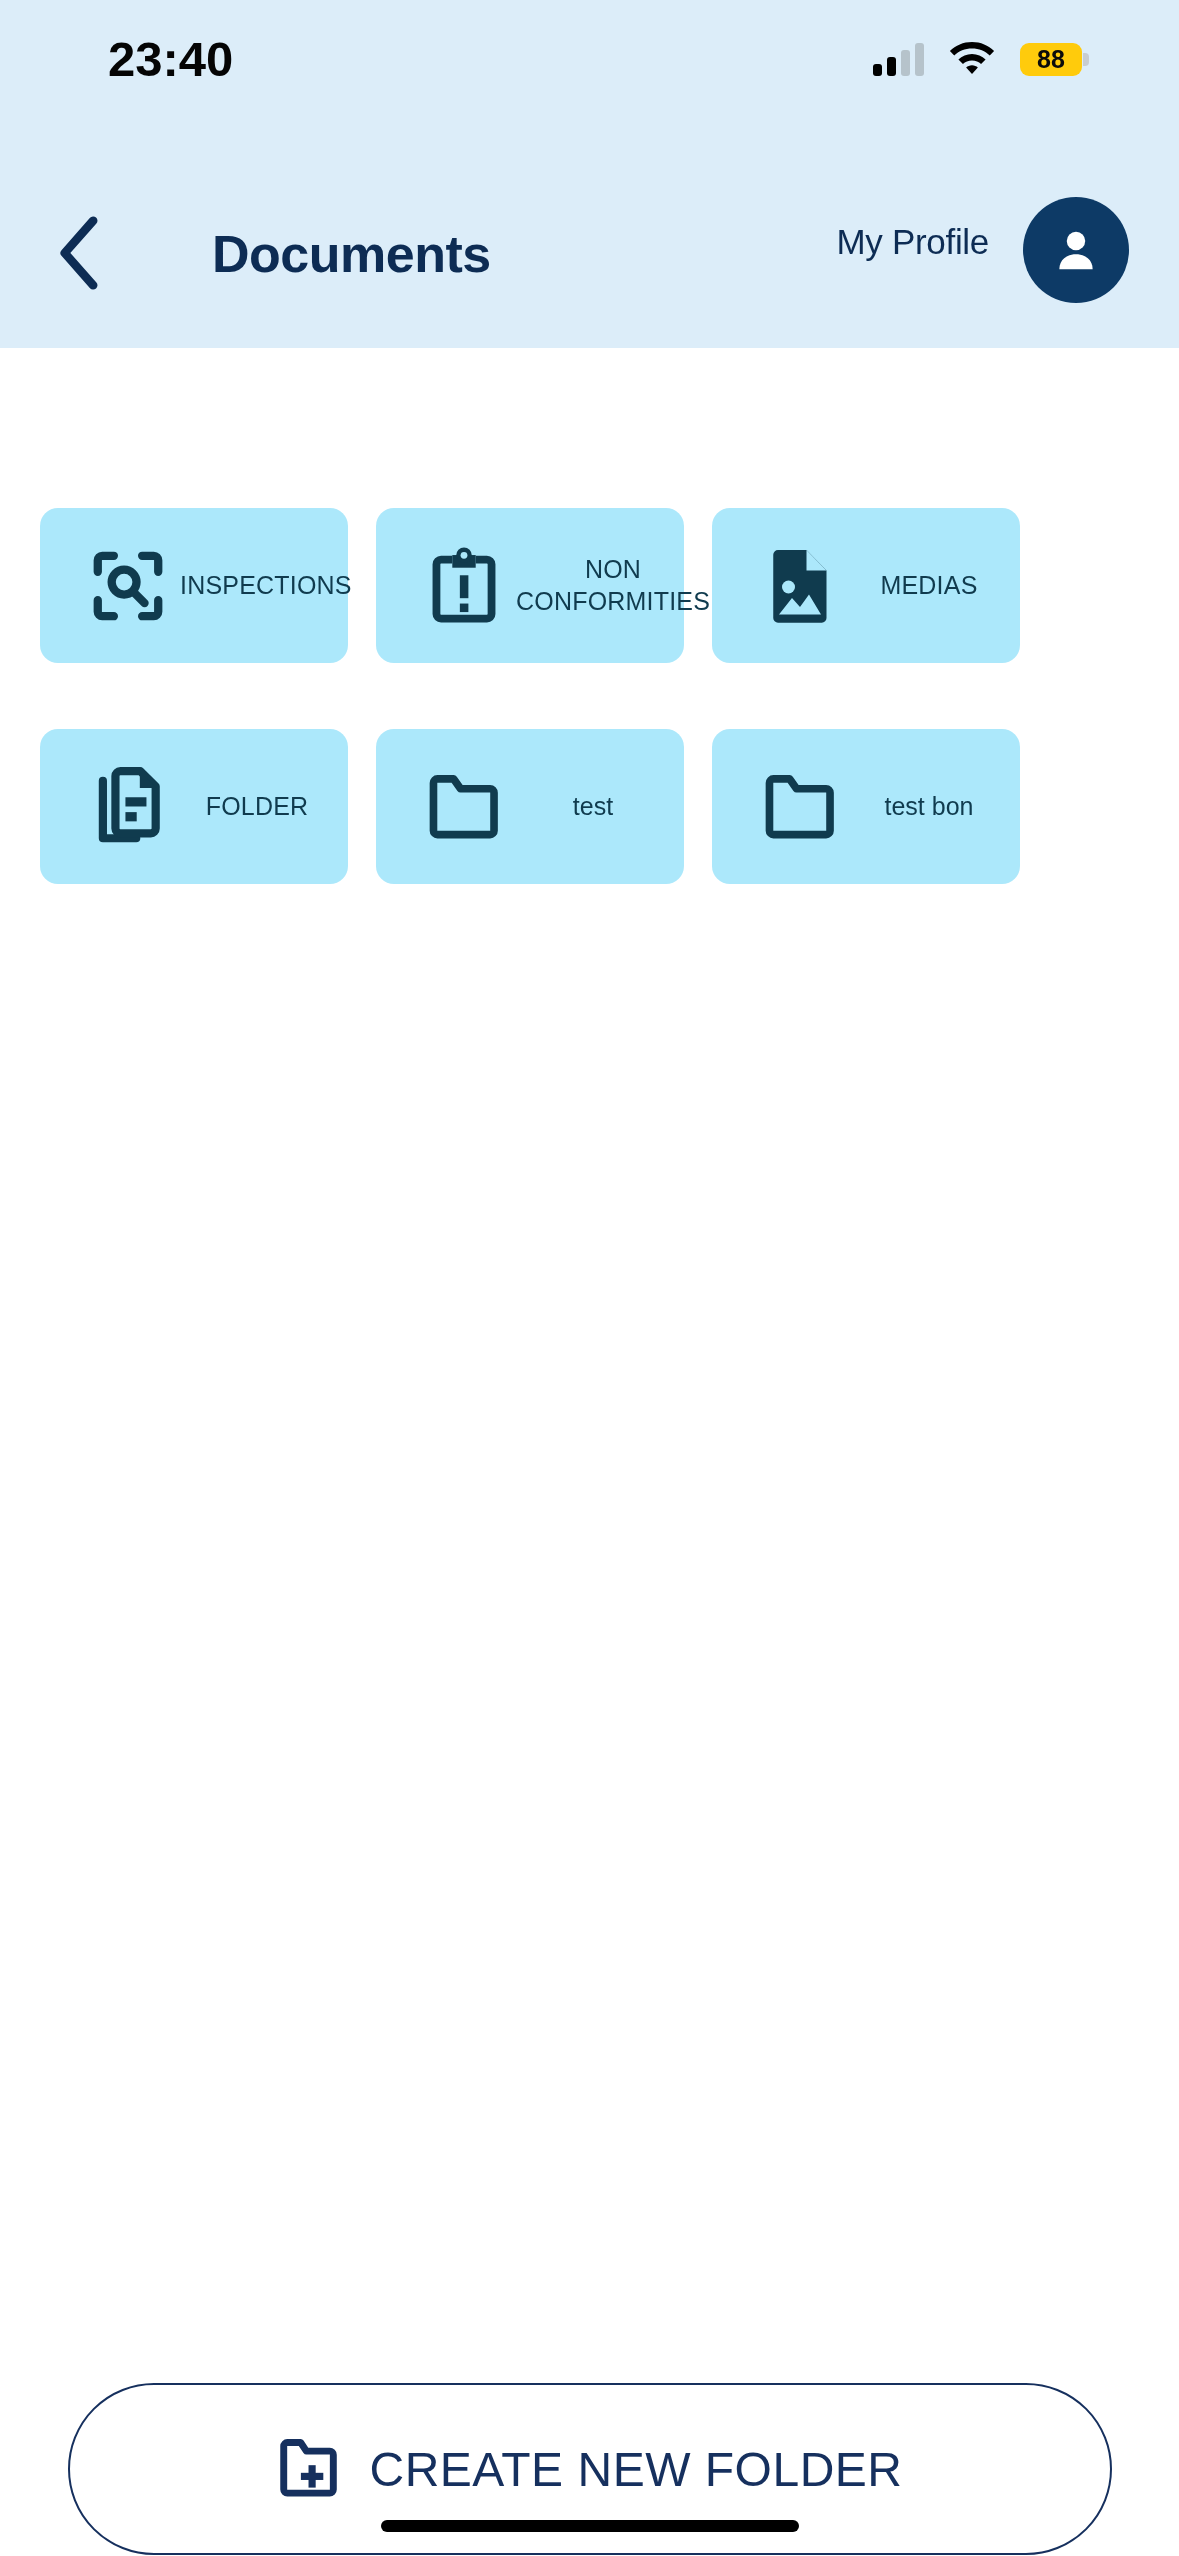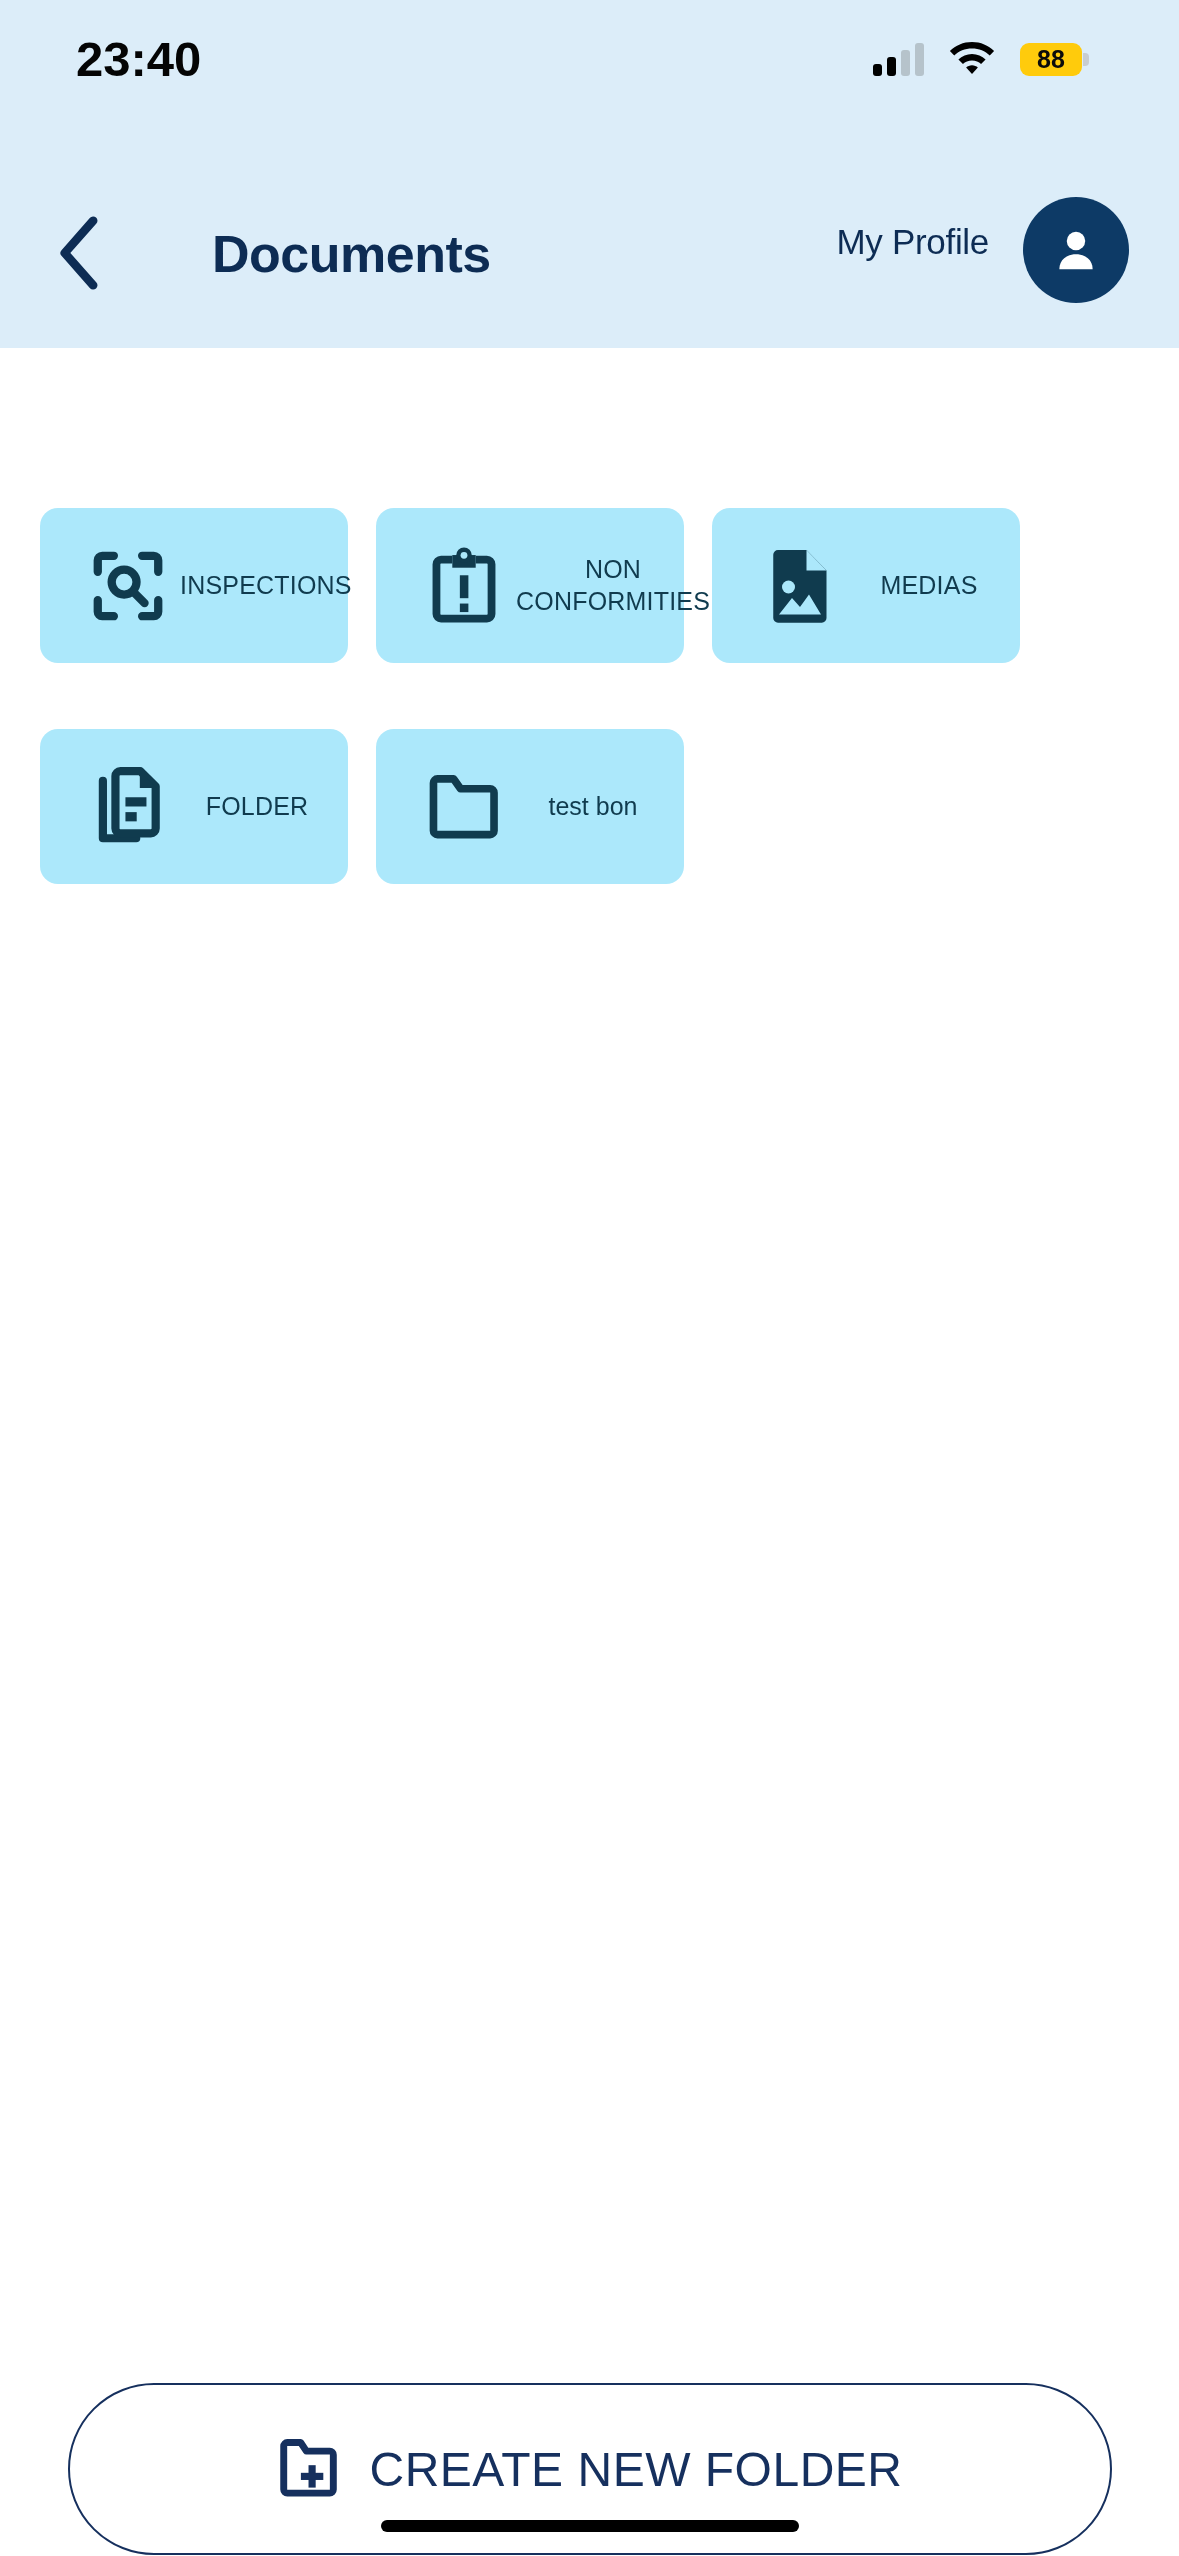--- a/index.html
+++ b/index.html
@@ -12,21 +12,21 @@
   }
 
   
   #status-bar {
     position:absolute; top:0; left:0; width:1179px; height:118px;
     background:#dcedf9;
     display:flex; align-items:center; justify-content:space-between;
   }
   #status-time {
     font-size:49px; font-weight:bold; color:#050505;
-    letter-spacing:0px; margin-left:76px; line-height:1;
+    letter-spacing:0px; margin-left:108px; line-height:1;
     font-family:"Liberation Sans", sans-serif;
   }
   #status-icons { display:flex; align-items:center; gap:25px; margin-right:97px;justify-content:space-between; }
   .sig-bars { display:flex; align-items:flex-end; gap:5px; height:34px; }
   .sig-bars i { width:9px; border-radius:3px; background:#000; display:block; }
   .sig-bars i.b1 { height:12px; }
   .sig-bars i.b2 { height:19px; }
   .sig-bars i.b3 { height:26px; background:#b6c3cb; }
   .sig-bars i.b4 { height:33px; background:#b6c3cb; }
   .wifi-ic { width:46px; height:34px; display:block; }
@@ -198,20 +198,28 @@
           <path d="M11.0 2.0h7.8l6.0 6.0v16.4a1.9 1.9 0 0 1-1.9 1.9H11.0a1.9 1.9 0 0 1-1.9-1.9V3.9a1.9 1.9 0 0 1 1.9-1.9z"></path>
         </g>
         <path d="M18.6 2.2l6.4 6.4h-6.4z" fill="#103b4e"></path>
         <rect x="13.0" y="12.2" width="8.2" height="3.6" fill="#103b4e"></rect>
         <rect x="13.0" y="18.0" width="4.4" height="3.6" fill="#103b4e"></rect>
       </svg>
     </span>
     <span class="card-label">FOLDER</span>
   </div>
 
+  <div class="card folder">
+    <span class="card-icon">
+      <svg class="ic" width="76" height="64" viewBox="0 0 30 26">
+        <path d="M2.6 3.2a1.6 1.6 0 0 1 1.6-1.6h6.6l2.8 4.0h12.0a1.6 1.6 0 0 1 1.6 1.6v15.4a1.6 1.6 0 0 1-1.6 1.6H4.2a1.6 1.6 0 0 1-1.6-1.6z" fill="none" stroke="#103b4e" stroke-width="3.1" stroke-linejoin="round"></path>
+      </svg>
+    </span>
+    <span class="card-label">test</span>
+  </div>
 
   <div class="card folder">
     <span class="card-icon">
       <svg class="ic" width="76" height="64" viewBox="0 0 30 26">
         <path d="M2.6 3.2a1.6 1.6 0 0 1 1.6-1.6h6.6l2.8 4.0h12.0a1.6 1.6 0 0 1 1.6 1.6v15.4a1.6 1.6 0 0 1-1.6 1.6H4.2a1.6 1.6 0 0 1-1.6-1.6z" fill="none" stroke="#103b4e" stroke-width="3.1" stroke-linejoin="round"></path>
       </svg>
     </span>
     <span class="card-label">test bon</span>
   </div>
 

